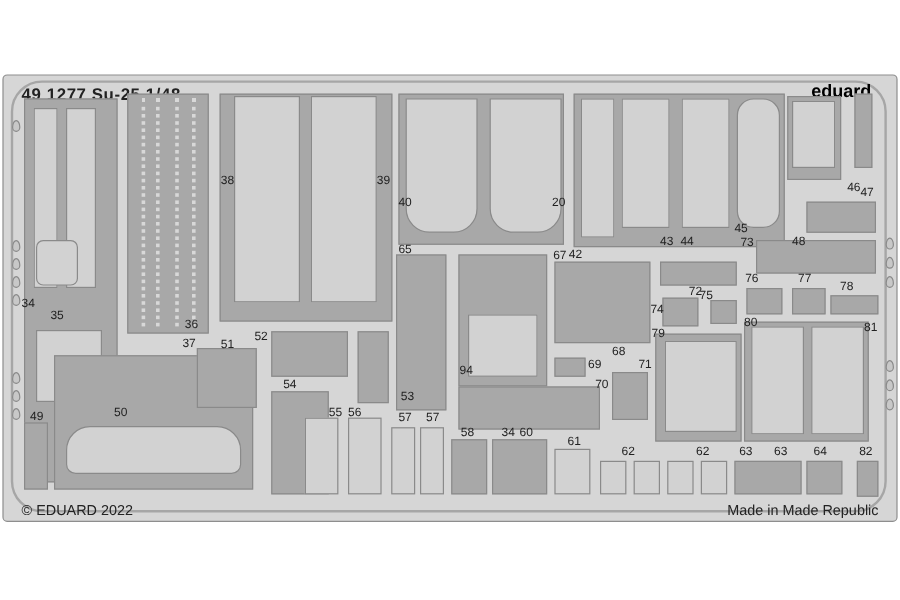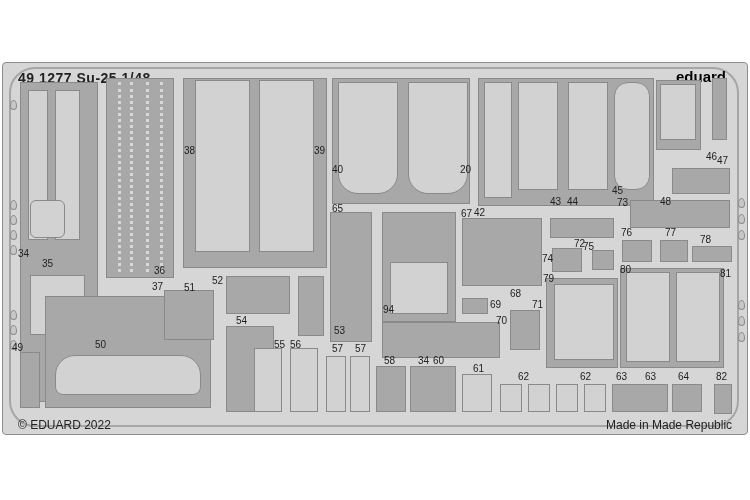--- a/index.html
+++ b/index.html
@@ -134,21 +134,21 @@
     <div class="lbl" style="left: 314px; top: 146px;">39</div>
     <div class="lbl" style="left: 332px; top: 165px;">40</div>
     <div class="lbl" style="left: 460px; top: 165px;">20</div>
     <div class="lbl" style="left: 474px; top: 208px; text-align: right;">42</div>
     <div class="lbl" style="left: 550px; top: 197px;">43</div>
     <div class="lbl" style="left: 567px; top: 197px;">44</div>
     <div class="lbl" style="left: 612px; top: 186px;">45</div>
     <div class="lbl" style="left: 706px; top: 152px;">46</div>
     <div class="lbl" style="left: 717px; top: 128px; margin-top: 28px;">47</div>
     <div class="lbl" style="left: 660px; top: 177px; margin-top: 20px;">48</div>
-    <div class="lbl" style="left: 12px; top: 343px;">49</div>
+    <div class="lbl" style="left: 25px; top: 343px;">49</div>
     <div class="lbl" style="left: 95px; top: 340px;">50</div>
     <div class="lbl" style="left: 184px; top: 283px;">51</div>
     <div class="lbl" style="left: 212px; top: 276px;">52</div>
     <div class="lbl" style="left: 302px; top: 326px; margin-left: 32px;">53</div>
     <div class="lbl" style="left: 236px; top: 316px;">54</div>
     <div class="lbl" style="left: 274px; top: 340px;">55</div>
     <div class="lbl" style="left: 290px; top: 340px;">56</div>
     <div class="lbl" style="left: 332px; top: 344px;">57</div>
     <div class="lbl" style="left: 355px; top: 344px;">57</div>
     <div class="lbl" style="left: 384px; top: 356px;">58</div>

